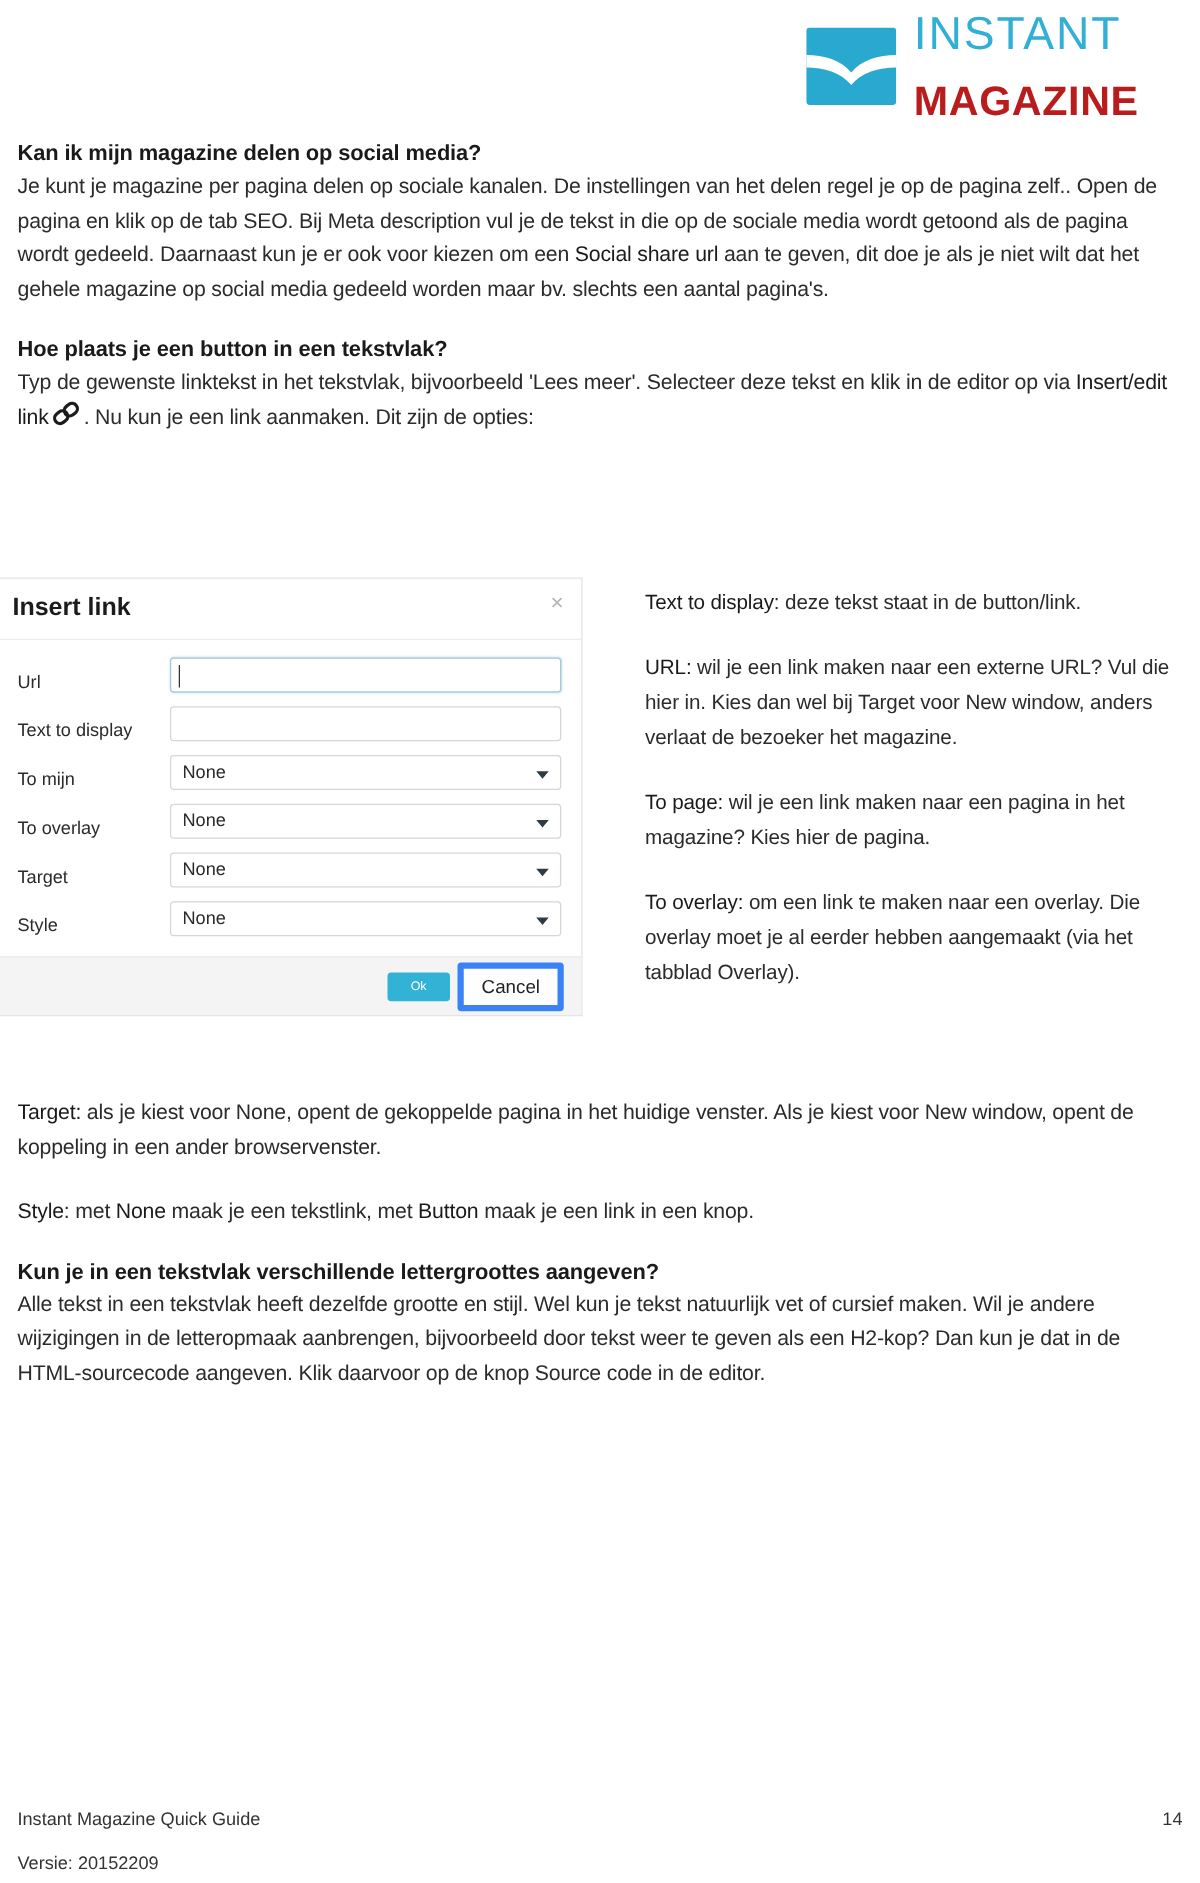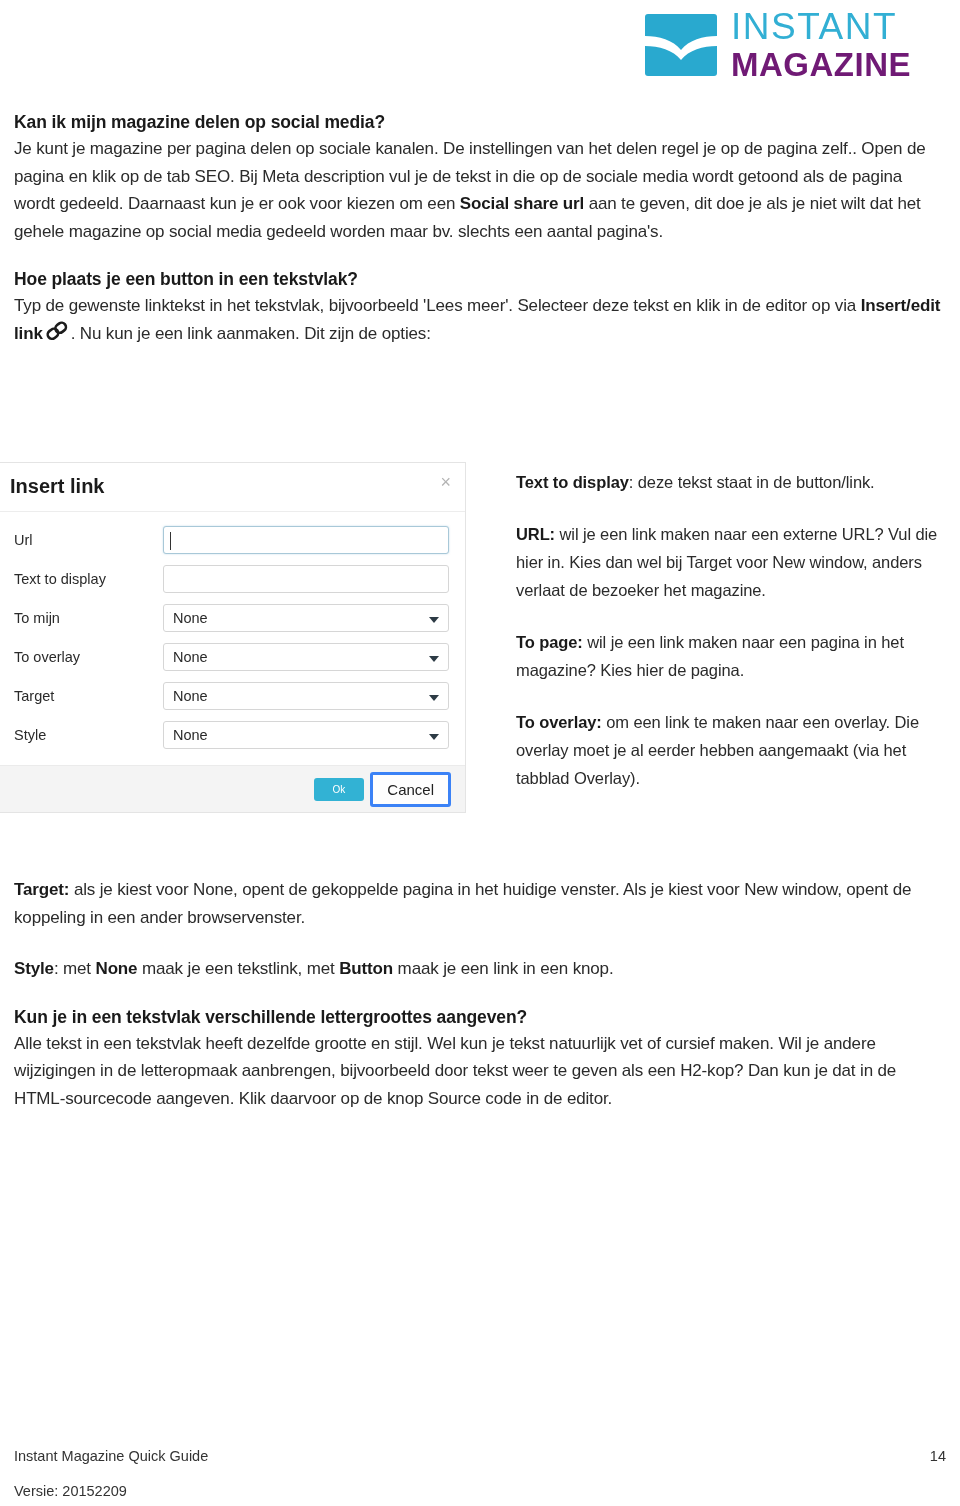--- a/index.html
+++ b/index.html
@@ -46,23 +46,23 @@
   .logo-line1 {
     font-size: 37px;
     letter-spacing: 1.5px;
     color: #32AFD4;
     font-weight: 400;
     font-family: "Liberation Sans", sans-serif;
   }
   .logo-line2 {
     font-size: 33px;
     letter-spacing: 0.5px;
-    color: #701a75;
+    color: #b91c1c;
     font-weight: 700;
-    margin-top: 3px;
+    margin-top: 19px;
     font-family: "Liberation Sans", sans-serif;
   }
 
   
   .content {
     position: absolute;
     left: 14px;
     top: 112px;
     width: 932px;
   }
@@ -74,21 +74,21 @@
     letter-spacing: -0.1px;
   }
   p.body {
     font-size: 17px;
     line-height: 27.5px;
     margin: 0;
     color: #2b2b2b;
     letter-spacing: -0.15px;
   }
   .gap-lg { height: 24px; }
-  b { font-weight: bold; color: #1a1a1a; }
+  b { font-weight: normal; color: #1a1a1a; }
 
   .link-icon {
     display: inline-block;
     vertical-align: -3px;
     margin: 0 2px;
   }
 
   
   .dialog {
     position: absolute;
@@ -121,23 +121,22 @@
     font-size: 18px;
     color: #b4b4b4;
     cursor: pointer;
     line-height: 1;
   }
   .dlg-body {
     padding: 14px 16px 14px 14px;
   }
   .frow {
     display: flex;
-    align-items: center;
+    align-items: flex-end;
     margin-bottom: 11px;
-    gap: 27px;
   }
   .flabel {
     width: 122px;
     font-size: 14.5px;
     color: #2a2a2a;
     flex: 0 0 122px;
   }
   .finput {
     flex: 1;
     height: 28px;
@@ -199,21 +198,21 @@
     border: none;
     border-radius: 3px;
     font-size: 10px;
     padding: 6px 19px;
     cursor: pointer;
     font-family: "Liberation Sans", sans-serif;
   }
   .btn-cancel {
     background: #fefefe;
     color: #222;
-    border: 3px solid #3b82f6;
+    border: 5px solid #3b82f6;
     border-radius: 3px;
     font-size: 15px;
     padding: 6px 14px;
     cursor: pointer;
     font-family: "Liberation Sans", sans-serif;
   }
 
   
   .sidenotes {
     position: absolute;

